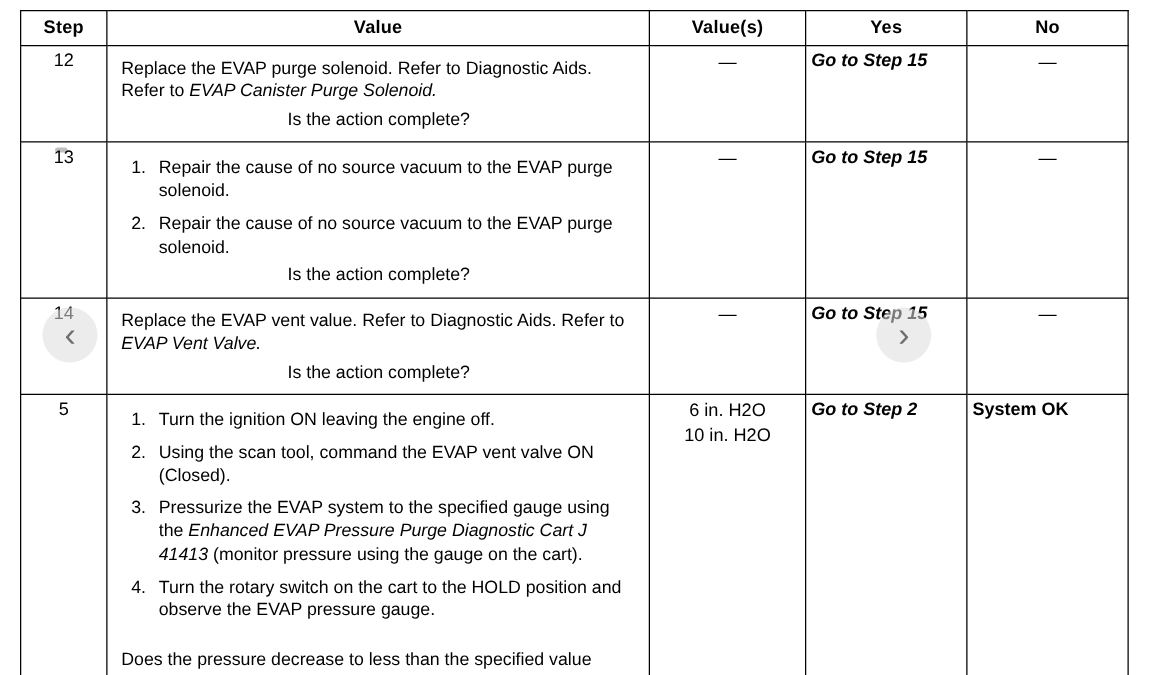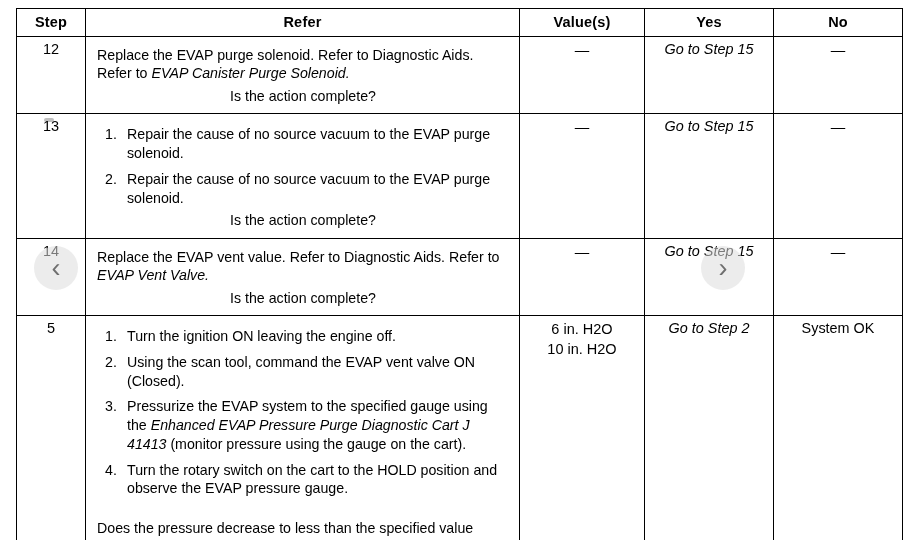--- a/index.html
+++ b/index.html
@@ -120,24 +120,25 @@
     flex: 1 1 auto;
     display: flex;
     align-items: center;
     justify-content: center;
     text-align: center;
     font-size: 14.5px;
     line-height: 1.35;
   }
   .bottom {
     flex: 0 0 auto;
-    text-align: center;
+    text-align: left;
     font-size: 14.4px;
     font-style: italic;
     padding: 0 0 5px 0;
+    font-weight: bold;
   }
   .bottom.plain { font-style: normal; }
 
   
   .nav-arrow {
     position: absolute;
     width: 44px;
     height: 44px;
     border-radius: 50%;
     background: rgba(220,220,220,0.55);
@@ -171,21 +172,21 @@
     <colgroup>
       <col class="c-step">
         <col class="c-action">
         <col class="c-value">
         <col class="c-yes">
         <col class="c-no">
     </colgroup>
     <thead>
       <tr>
         <th>Step</th>
-        <th>Refer</th>
+        <th>Value</th>
         <th>Value(s)</th>
         <th>Yes</th>
         <th>No</th>
       </tr>
     </thead>
     <tbody>
 
       <tr style="height:66px;">
         <td class="step">12</td>
         <td class="action">

